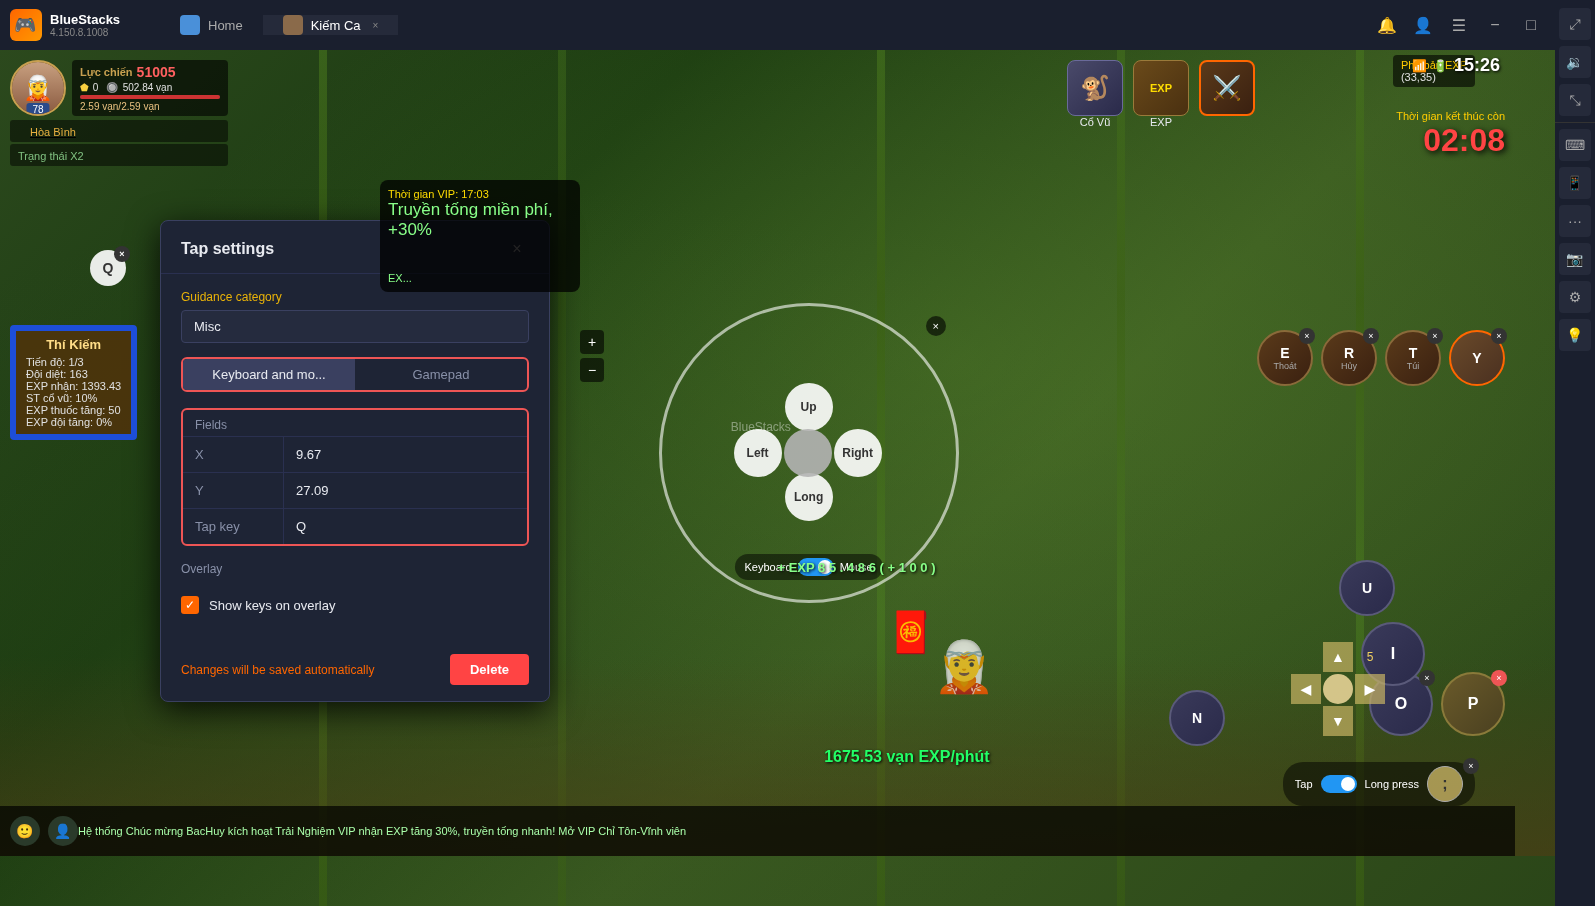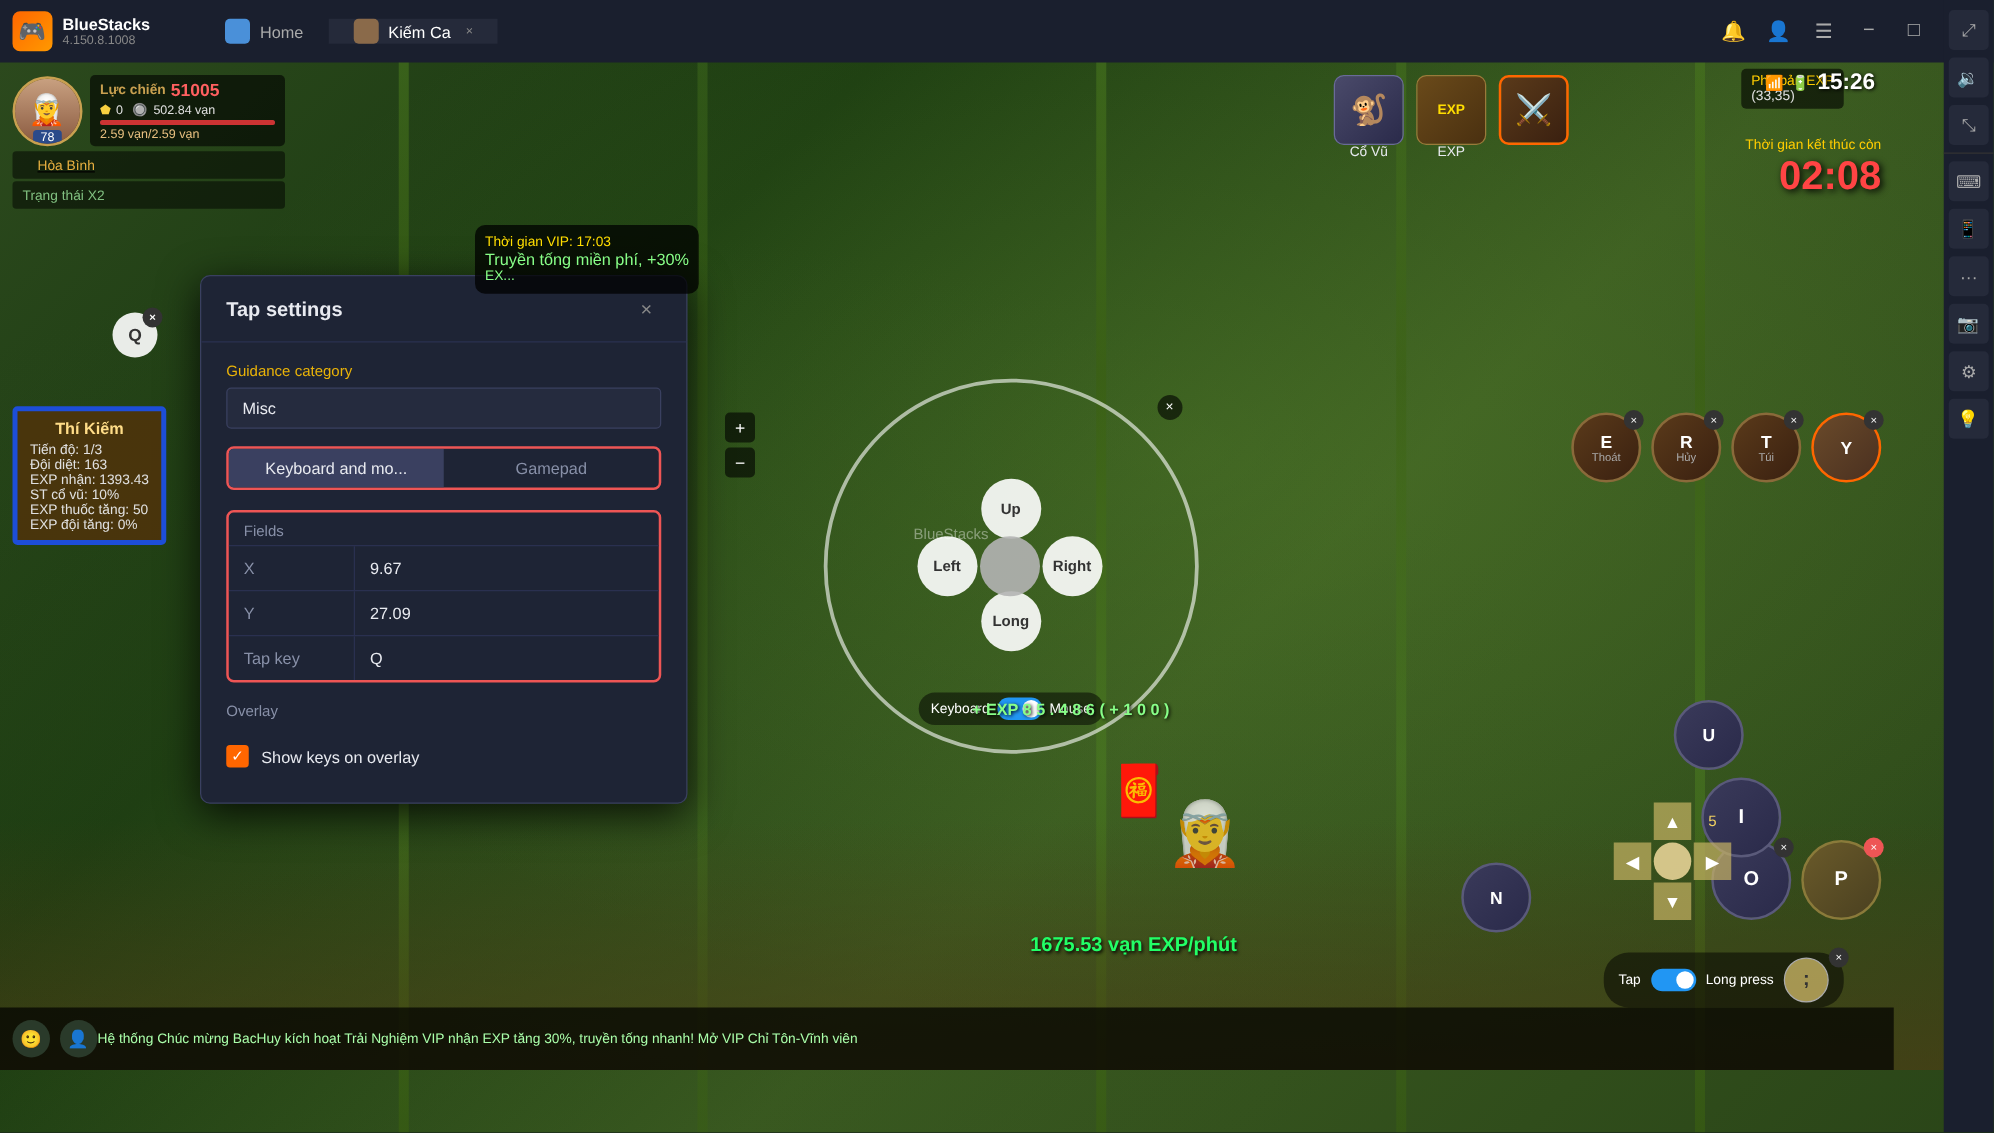--- a/index.html
+++ b/index.html
@@ -619,34 +619,34 @@
       </div>
     </div>
     <div style="background:rgba(0,0,0,0.5);padding:2px 20px;border-radius:3px;margin-top:4px;text-decoration:underline;">
       <span style="color:#e8b040;font-size:11px;">Hòa Bình</span>
     </div>
     <div style="background:rgba(0,0,0,0.5);padding:2px 8px;border-radius:3px;margin-top:2px;">
       <span style="color:#80c080;font-size:11px;">Trạng thái X2</span>
     </div>
   </div>
 
-  <div style="position:absolute;top:275px;left:10px;background:rgba(80,50,10,0.85);border:4px solid #1d4ed8;border-radius:4px;padding:6px 10px;z-index:10;">
+  <div style="position:absolute;top:275px;left:10px;background:rgba(80,50,10,0.85);border:6px solid #1d4ed8;border-radius:4px;padding:6px 10px;z-index:10;">
     <div style="color:#ffdd88;font-size:13px;font-weight:bold;text-align:center;margin-bottom:4px;">Thí Kiếm</div>
     <div style="color:#e0e0e0;font-size:11px;">Tiến độ: 1/3</div>
     <div style="color:#e0e0e0;font-size:11px;">Đội diệt: 163</div>
     <div style="color:#e0e0e0;font-size:11px;">EXP nhận: 1393.43</div>
     <div style="color:#e0e0e0;font-size:11px;">ST cổ vũ:   10%</div>
     <div style="color:#e0e0e0;font-size:11px;">EXP thuốc tăng: 50</div>
     <div style="color:#e0e0e0;font-size:11px;">EXP đội tăng: 0%</div>
   </div>
 
   <div class="info-bubble">
     <div style="color:#ffdd00;font-size:11px;">Thời gian VIP: 17:03</div>
-    <div style="color:#88ff88;font-size:13px;">Truyền tống miền phí, +30%</div>
-    <div style="color:#88ff88;font-size:11px;">EX...</div>
+    <div style="color:#88ff88;font-size:17px;">Truyền tống miền phí, +30%</div>
+    <div style="color:#88ff88;font-size:11px;margin-top:32px;">EX...</div>
   </div>
 
   <div style="position:absolute;top:10px;right:300px;display:flex;gap:10px;z-index:10;">
     <div style="display:flex;flex-direction:column;align-items:center;cursor:pointer;">
       <div style="width:56px;height:56px;background:linear-gradient(135deg,#4a4a6a,#2a2a4a);border-radius:8px;border:1px solid #6a6a9a;display:flex;align-items:center;justify-content:center;font-size:24px;">🐒</div>
       <span style="color:#e8eaf0;font-size:11px;">Cổ Vũ</span>
     </div>
     <div style="display:flex;flex-direction:column;align-items:center;cursor:pointer;">
       <div style="width:56px;height:56px;background:linear-gradient(135deg,#6a4a1a,#4a3010);border-radius:8px;border:1px solid #9a7a3a;display:flex;align-items:center;justify-content:center;font-size:11px;color:#ffdd00;font-weight:bold;">EXP</div>
       <span style="color:#e8eaf0;font-size:11px;">EXP</span>
@@ -846,20 +846,24 @@
       
       <div class="overlay-section">
         <div class="overlay-title">Overlay</div>
         <div class="checkbox-row">
           <div class="checkbox-box">✓</div>
           <span class="checkbox-label">Show keys on overlay</span>
         </div>
       </div>
     </div>
 
+    <div class="modal-footer">
+      <span class="auto-save-text">Changes will be saved automatically</span>
+      <button class="delete-btn">Delete</button>
+    </div>
   </div>
 
 </div>
 
 <div class="right-sidebar">
   <div class="sidebar-btn">⤢</div>
   <div class="sidebar-btn">🔉</div>
   <div class="sidebar-btn">⤡</div>
   <div style="height:1px;background:#333;width:100%;"></div>
   <div class="sidebar-btn">⌨</div>

